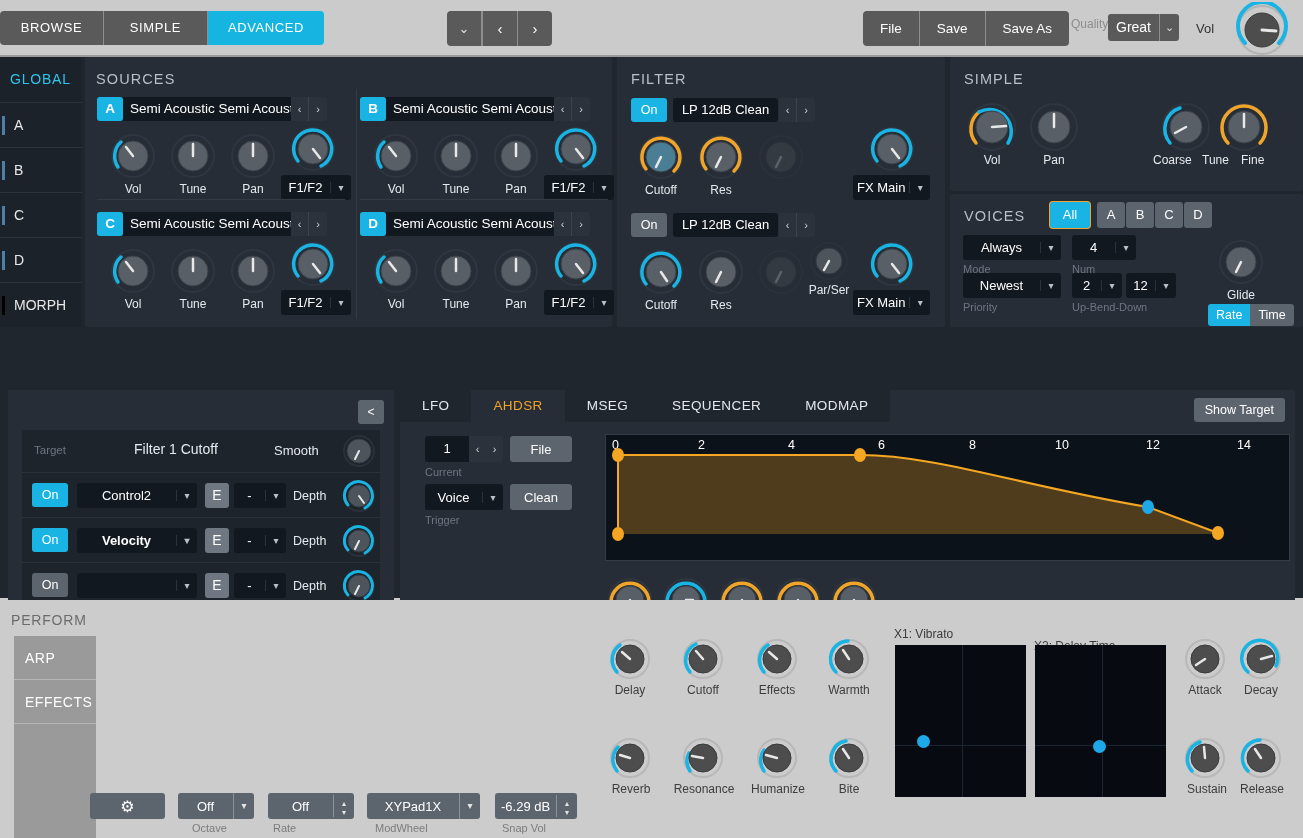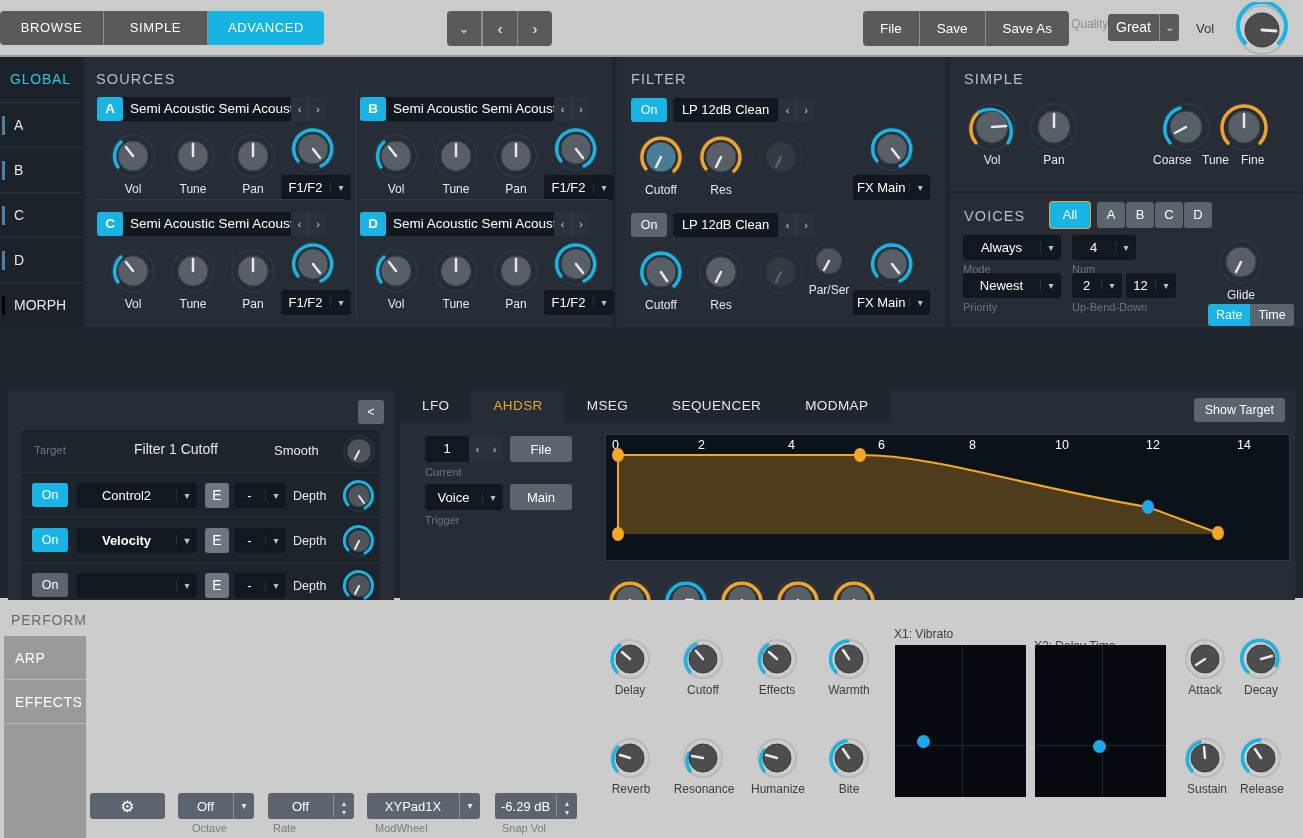--- a/index.html
+++ b/index.html
@@ -759,21 +759,21 @@
         </div>
       </div>
       <div class="knoblab dimlab" style="left:25px; top:76px; font-size:11px;">Current</div>
       <div class="smallbtn" style="left:110px; top:46px; width:62px;">File</div>
 
       <div class="dropdown" style="left:25px; top:94px; width:78px; height:26px;">
         <div class="dval">Voice</div>
         <div class="dcar">▾</div>
       </div>
       <div class="knoblab dimlab" style="left:25px; top:124px; font-size:11px;">Trigger</div>
-      <div class="smallbtn" style="left:110px; top:94px; width:62px;">Main</div>
+      <div class="smallbtn" style="left:110px; top:94px; width:62px;">Clean</div>
 
       <div class="envgraph">
         <div class="axnum" style="left:6px;">0</div>
         <div class="axnum" style="left:92px;">2</div>
         <div class="axnum" style="left:182px;">4</div>
         <div class="axnum" style="left:272px;">6</div>
         <div class="axnum" style="left:363px;">8</div>
         <div class="axnum" style="left:449px;">10</div>
         <div class="axnum" style="left:540px;">12</div>
         <div class="axnum" style="left:631px;">14</div>
@@ -837,21 +837,21 @@
             <line x1="26" y1="26" x2="21" y2="35" stroke="#e8e8e8" stroke-width="2.5" stroke-linecap="round"></line>
           </svg>
       </div>
       <div class="knoblab" style="left:428px; top:236px; width:52px;">Release</div>
     </div>
   </div>
 
   <div class="perform">
     <div class="prail">
       <div class="ptop">PERFORM</div>
-      <div style="position:absolute; top:36px; left:4px; width:82px; height:202px;">
+      <div style="position:absolute; top:36px; left:14px; width:82px; height:202px;">
         <div class="pitem">ARP</div>
         <div class="pitem">EFFECTS</div>
         <div class="pfill" style="height:114px;"></div>
       </div>
     </div>
 
     <div class="smallbtn" style="left:90px; top:193px; width:75px; font-size:16px;">
       <span>⚙</span>
     </div>
     <div class="spin" style="left:178px; top:193px; width:76px;">

